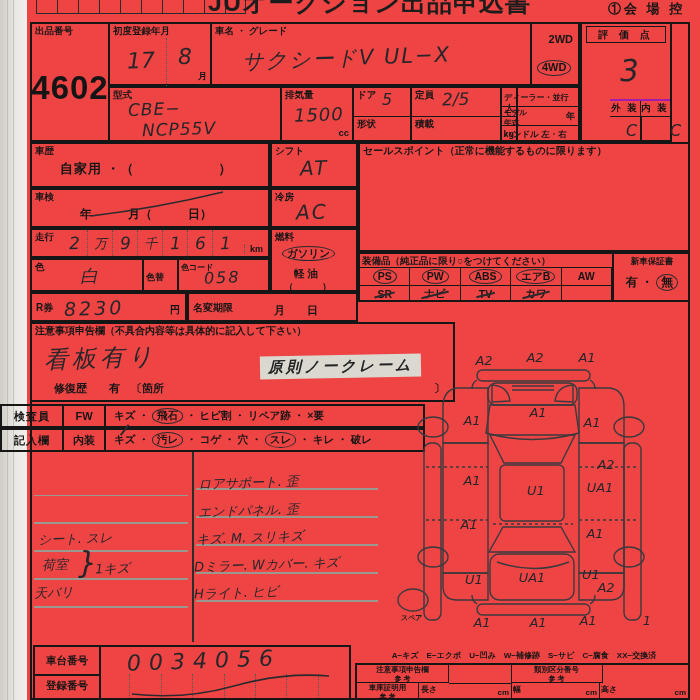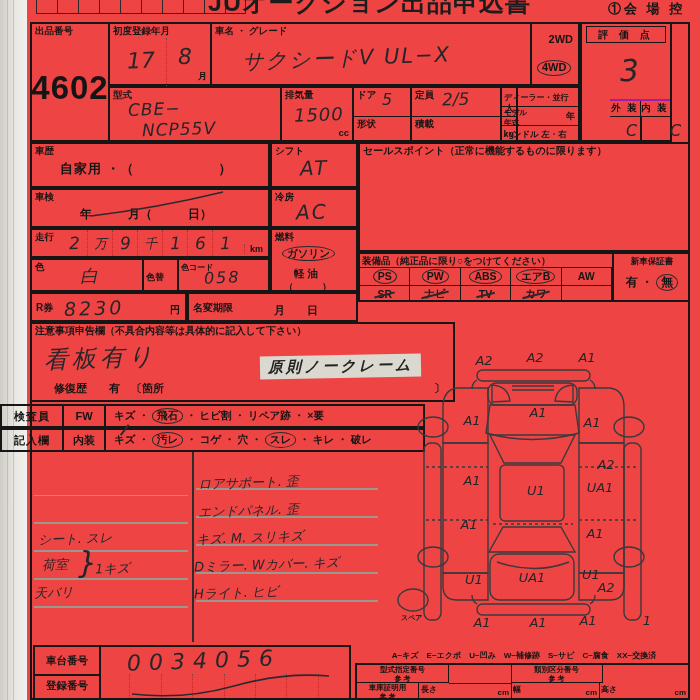--- a/index.html
+++ b/index.html
@@ -420,21 +420,21 @@
         <path d="M8,20 Q60,26 110,12 T205,2" stroke="#2a2a2e" stroke-width="1.6" fill="none"></path>
       </svg>
     </div>
   </div>
 
   <div class="abs" style="left:358px;top:650px;width:332px;font-size:8px;font-weight:bold;text-align:center;white-space:nowrap;">A−キズ　E−エクボ　U−凹み　W−補修跡　S−サビ　C−腐食　XX−交換済</div>
 
   <div class="box" style="left:355px;top:663px;width:335px;height:37px;border-width:2.5px;">
     <div class="abs" style="left:0;top:0;width:92px;height:18px;border-right:1.5px solid #161616;border-bottom:1.5px solid #161616;
         font-size:7.5px;font-weight:bold;text-align:center;line-height:1.15;padding-top:1px;box-sizing:border-box;">
-      <span>型式指定番号</span><br>
+      <span>注意事項申告欄</span><br>
       <span style="font-size:7px;">参 考</span>
     </div>
     <div class="abs" style="left:92px;top:0;width:62px;height:18px;border-right:1.5px solid #161616;border-bottom:1.5px solid #161616;"></div>
     <div class="abs" style="left:154px;top:0;width:92px;height:18px;border-right:1.5px solid #161616;border-bottom:1.5px solid #161616;
         font-size:7.5px;font-weight:bold;text-align:center;line-height:1.15;padding-top:1px;box-sizing:border-box;">
       <span>類別区分番号</span><br>
       <span style="font-size:7px;">参 考</span>
     </div>
     <div class="abs" style="left:0;top:18px;width:62px;height:15px;border-right:1.5px solid #161616;
         font-size:7.5px;font-weight:bold;text-align:center;line-height:1.15;padding-top:1px;box-sizing:border-box;">

